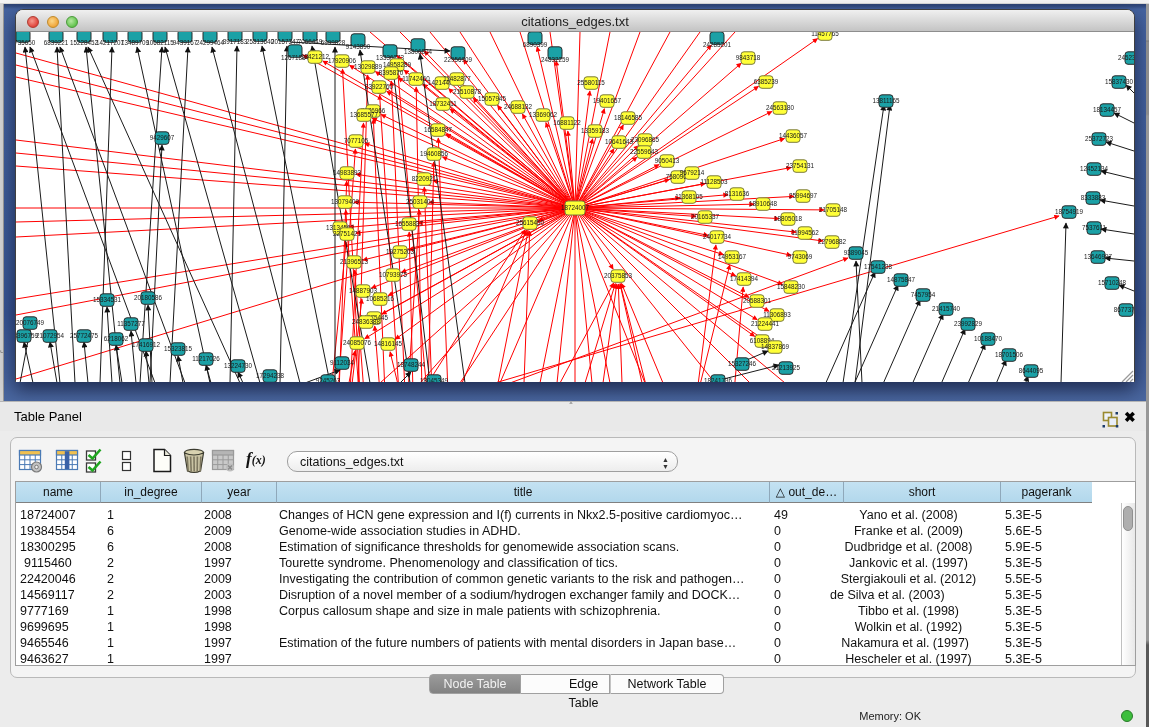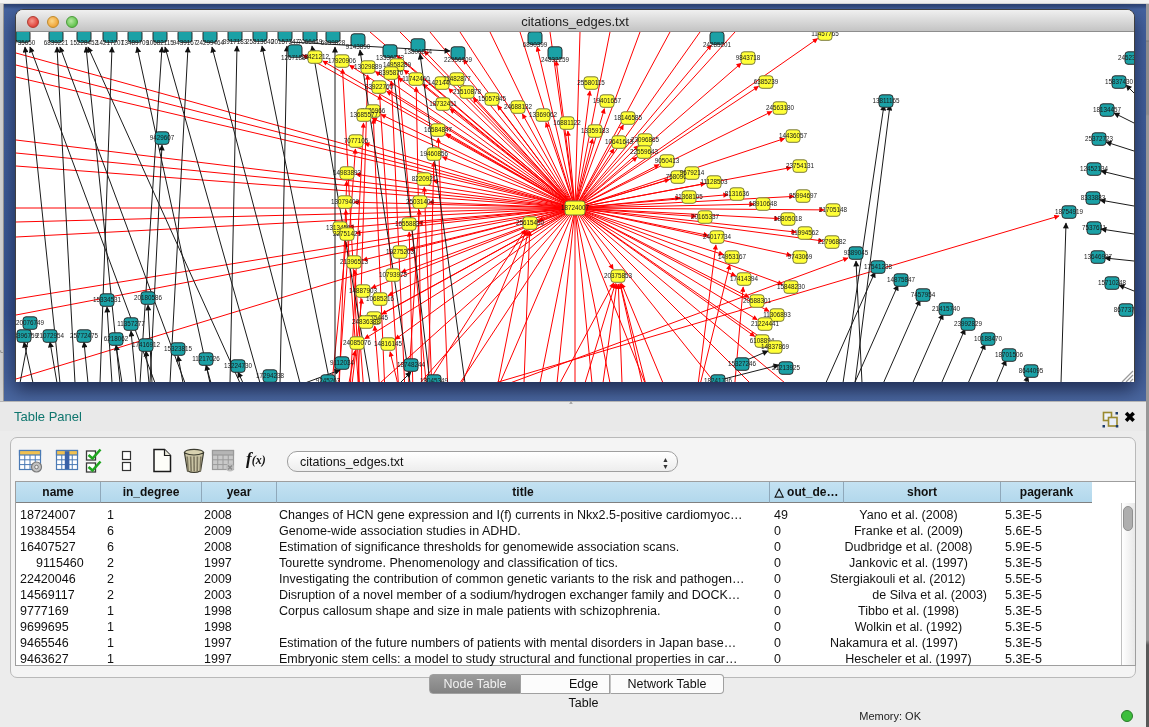--- a/index.html
+++ b/index.html
@@ -18,34 +18,34 @@
   box-shadow:0 8px 18px rgba(0,0,20,0.55); }
 #titlebar { position:absolute; left:0; top:0; width:1118px; height:22px;
   background:linear-gradient(180deg,#f0f0f0 0%,#dcdcdc 45%,#c4c4c4 100%);
   border-bottom:1px solid #8e8e8e; border-radius:7px 7px 0 0; }
 #title { position:absolute; width:100%; text-align:center; top:4px; font-size:13px; color:#222; }
 .light { position:absolute; top:5.5px; width:12px; height:12px; border-radius:50%; }
 #graph { position:absolute; left:0; top:22px; width:1118px; height:350px; background:#fff; overflow:hidden;}
 
 #panelhead { left:0; top:401px; width:1146px; height:30px; background:#e9e9e9;
   border-top:1px solid #b5b5b5; }
-#panelhead span { position:absolute; left:14px; top:7px; font-size:13px; color:#0f766e; }
+#panelhead span { position:absolute; left:14px; top:7px; font-size:13px; color:#000000; }
 #splitarr { left:568px; top:400px; width:14px; height:5px; color:#a8a8a8; font-size:6px; line-height:5px;}
 #panelbody { left:0; top:431px; width:1146px; height:296px; background:#ececec; }
 #innerpanel { left:10px; top:437px; width:1126px; height:241px; background:#f4f4f4;
   border:1px solid #b9b9b9; border-radius:7px; }
 #combo { left:287px; top:451px; width:391px; height:21px; background:linear-gradient(180deg,#ffffff,#ededed);
   border:1px solid #9f9f9f; border-radius:10px; }
 #combo span.t { position:absolute; left:12px; top:3px; font-size:12.5px; color:#111; }
 #combo .arr { position:absolute; right:8px; font-size:7px; color:#333; line-height:7px; }
 
 #tablebox { left:15px; top:481px; width:1121px; height:185px; background:#fff; border:1px solid #9e9e9e; }
 .hcell { position:absolute; top:482px; height:21px; background:linear-gradient(180deg,#c4e2f2,#b2d8ec);
   border-right:1px solid #8fa8ba; border-bottom:1px solid #808080; font-size:12px; color:#111;
-  text-align:center; line-height:21px;font-weight:bold; }
+  text-align:center; line-height:21px; }
 .trow { position:absolute; left:0px; width:1121px; height:16px; font-size:12.5px; color:#111; }
 .trow span { position:absolute; top:0px; white-space:nowrap; }
 #vscroll { left:1121px; top:503px; width:14px; height:162px; background:linear-gradient(90deg,#ffffff,#e8e8e8); border-left:1px solid #c0c0c0;}
 #vthumb { left:1123px; top:506px; width:10px; height:25px; background:#aeaeae; border-radius:5px; border:1px solid #909090;}
 .tab { position:absolute; top:674px; height:20px; font-size:12.5px; text-align:center;
   border:1px solid #a0a0a0; line-height:19px; }
 #tab1 { left:429px; width:92px; border-radius:4px 0 0 4px;
   background:linear-gradient(180deg,#9b9b9b,#828282); color:#f2f2f2; }
 #tab2 { left:521px; width:89px; border-left:none; background:#fcfcfc; color:#111;padding-left:37px; }
 #tab3 { left:610px; width:114px; border-left:1px solid #c4c4c4; border-radius:0 4px 4px 0; background:#fcfcfc; color:#111; }
@@ -912,53 +912,53 @@
 <div class="trow" style="top:524px">
       <span style="left:20px">19384554</span>
       <span style="left:107px">6</span>
       <span style="left:204px">2009</span>
       <span style="left:279px">Genome‑wide association studies in ADHD.</span>
       <span style="left:774px">0</span>
       <span style="left:830px;width:157px;text-align:center">Franke et al. (2009)</span>
       <span style="left:1005px">5.6E‑5</span>
     </div>
 <div class="trow" style="top:540px">
-      <span style="left:20px">16407527</span>
+      <span style="left:20px">18300295</span>
       <span style="left:107px">6</span>
       <span style="left:204px">2008</span>
       <span style="left:279px">Estimation of significance thresholds for genomewide association scans.</span>
       <span style="left:774px">0</span>
       <span style="left:830px;width:157px;text-align:center">Dudbridge et al. (2008)</span>
       <span style="left:1005px">5.9E‑5</span>
     </div>
 <div class="trow" style="top:556px">
-      <span style="left:36px">9115460</span>
+      <span style="left:24px">9115460</span>
       <span style="left:107px">2</span>
       <span style="left:204px">1997</span>
       <span style="left:279px">Tourette syndrome. Phenomenology and classification of tics.</span>
       <span style="left:774px">0</span>
       <span style="left:830px;width:157px;text-align:center">Jankovic et al. (1997)</span>
       <span style="left:1005px">5.3E‑5</span>
     </div>
 <div class="trow" style="top:572px">
       <span style="left:20px">22420046</span>
       <span style="left:107px">2</span>
       <span style="left:204px">2009</span>
       <span style="left:279px">Investigating the contribution of common genetic variants to the risk and pathogen…</span>
       <span style="left:774px">0</span>
-      <span style="left:830px;width:157px;text-align:left">Stergiakouli et al. (2012)</span>
+      <span style="left:830px;width:157px;text-align:center">Stergiakouli et al. (2012)</span>
       <span style="left:1005px">5.5E‑5</span>
     </div>
 <div class="trow" style="top:588px">
       <span style="left:20px">14569117</span>
       <span style="left:107px">2</span>
       <span style="left:204px">2003</span>
       <span style="left:279px">Disruption of a novel member of a sodium/hydrogen exchanger family and DOCK…</span>
       <span style="left:774px">0</span>
-      <span style="left:830px;width:157px;text-align:right">de Silva et al. (2003)</span>
+      <span style="left:830px;width:157px;text-align:left">de Silva et al. (2003)</span>
       <span style="left:1005px">5.3E‑5</span>
     </div>
 <div class="trow" style="top:604px">
       <span style="left:20px">9777169</span>
       <span style="left:107px">1</span>
       <span style="left:204px">1998</span>
       <span style="left:279px">Corpus callosum shape and size in male patients with schizophrenia.</span>
       <span style="left:774px">0</span>
       <span style="left:830px;width:157px;text-align:center">Tibbo et al. (1998)</span>
       <span style="left:1005px">5.3E‑5</span>
@@ -970,28 +970,27 @@
       <span style="left:774px">0</span>
       <span style="left:830px;width:157px;text-align:center">Wolkin et al. (1992)</span>
       <span style="left:1005px">5.3E‑5</span>
     </div>
 <div class="trow" style="top:636px">
       <span style="left:20px">9465546</span>
       <span style="left:107px">1</span>
       <span style="left:204px">1997</span>
       <span style="left:279px">Estimation of the future numbers of patients with mental disorders in Japan base…</span>
       <span style="left:774px">0</span>
-      <span style="left:830px;width:157px;text-align:left">Nakamura et al. (1997)</span>
+      <span style="left:812px;width:157px;text-align:right">Nakamura et al. (1997)</span>
       <span style="left:1005px">5.3E‑5</span>
     </div>
 <div class="trow" style="top:652px">
       <span style="left:20px">9463627</span>
       <span style="left:107px">1</span>
       <span style="left:204px">1997</span>
-      <span style="left:279px">Embryonic stem cells: a model to study structural and functional properties in car…</span>
       <span style="left:774px">0</span>
       <span style="left:830px;width:157px;text-align:center">Hescheler et al. (1997)</span>
       <span style="left:1005px">5.3E‑5</span>
     </div>
 <div class="abs" id="vscroll"></div>
 <div class="abs" id="vthumb"></div>
 <div class="tab" id="tab1">Node Table</div>
 <div class="tab" id="tab2">Edge Table</div>
 <div class="tab" id="tab3">Network Table</div>
 <div class="abs" id="memory">Memory: OK</div>

